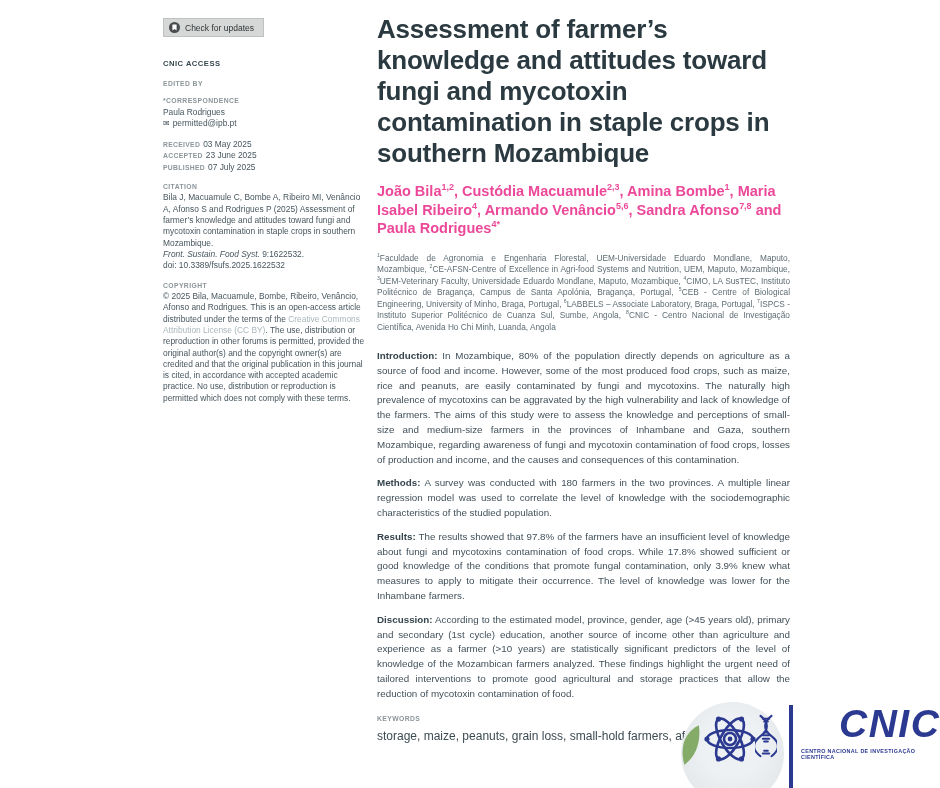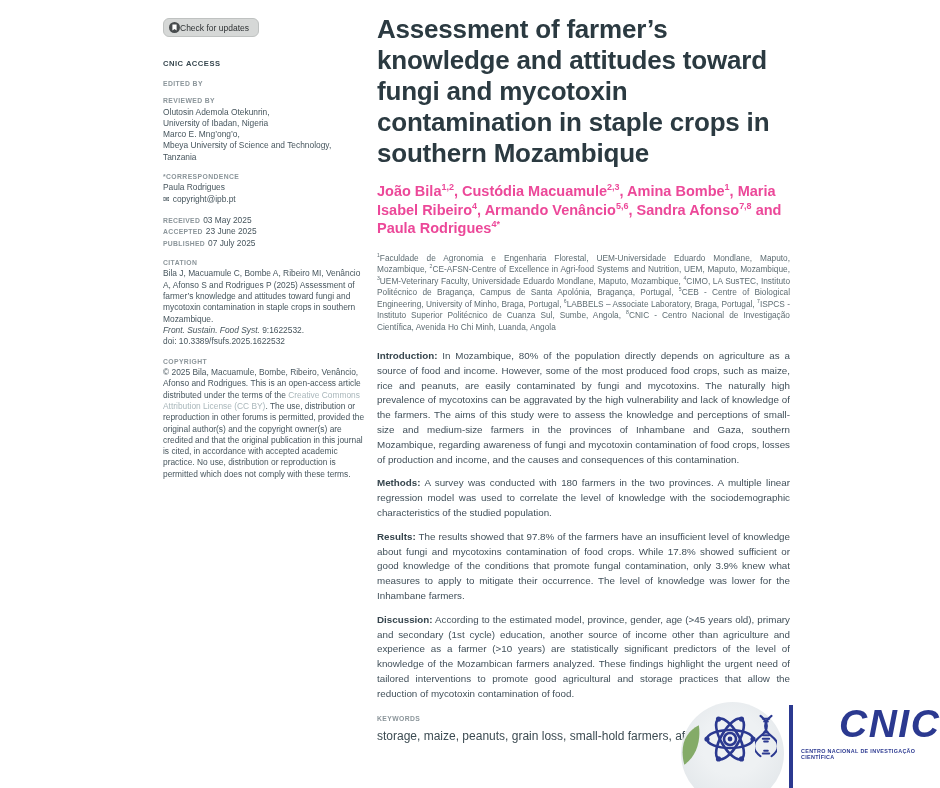--- a/index.html
+++ b/index.html
@@ -1,22 +1,22 @@
 <!DOCTYPE html>
 <html><head>
 <meta charset="utf-8">
 <style>
   html,body{margin:0;padding:0;background:#ffffff;}
   .page{position:relative;width:940px;height:788px;background:#fff;overflow:hidden;
         font-family:"Liberation Sans","DejaVu Sans",sans-serif;-webkit-font-smoothing:antialiased;}
 
   
   .sidebar{position:absolute;left:163px;top:18px;width:202px;}
-  .badge{display:inline-flex;align-items:center;background:#d6d8d7;border:1px solid #bfc2c1;
-         border-radius:6px;padding:3px 9px 3px 5px;font-size:8.5px;color:#2e3234;cursor:pointer;margin-bottom:22px;}
+  .badge{display:inline-flex;align-items:center;gap:5px;background:#d6d8d7;border:1px solid #bfc2c1;
+         border-radius:0;padding:3px 9px 3px 5px;font-size:8.5px;color:#2e3234;cursor:pointer;margin-bottom:22px;}
   .badge svg{display:block;}
   .open-access{font-size:7.6px;font-weight:700;letter-spacing:.5px;color:#37474f;margin-bottom:12px;}
   .sec{margin-bottom:10px;}
   .slabel{font-size:6.8px;letter-spacing:.4px;color:#8b959a;font-weight:700;margin-bottom:2.5px;}
   .sbody{font-size:8.4px;line-height:11.3px;color:#47565e;}
   .email-row{display:flex;align-items:center;gap:3px;}
   .env{font-size:8px;color:#47565e;}
   .email{color:#47565e;text-decoration:none;cursor:pointer;}
   .date-row{font-size:8.4px;line-height:11.3px;color:#47565e;}
   .dlabel{font-size:6.8px;color:#8b959a;font-weight:700;letter-spacing:.3px;margin-right:3px;}
@@ -62,38 +62,28 @@
       </span>
       <span>Check for updates</span>
     </div>
 
     <div class="open-access">CNIC ACCESS</div>
 
     <div class="sec">
       <div class="slabel">EDITED BY</div>
     </div>
 
-    <div class="sec">
-      <div class="slabel">REVIEWED BY</div>
-      <div class="sbody">
-        <div>Olutosin Ademola Otekunrin,</div>
-        <div>University of Ibadan, Nigeria</div>
-        <div>Marco E. Mng’ong’o,</div>
-        <div>Mbeya University of Science and Technology,</div>
-        <div>Tanzania</div>
-      </div>
-    </div>
 
     <div class="sec">
       <div class="slabel">*CORRESPONDENCE</div>
       <div class="sbody">
         <div>Paula Rodrigues</div>
         <div class="email-row">
           <span class="env">✉</span>
-          <span class="email">copyright@ipb.pt</span>
+          <span class="email">permitted@ipb.pt</span>
         </div>
       </div>
     </div>
 
     <div class="sec">
       <div class="date-row">
         <span class="dlabel">RECEIVED</span><span>03 May 2025</span>
       </div>
       <div class="date-row">
         <span class="dlabel">ACCEPTED</span><span>23 June 2025</span>

